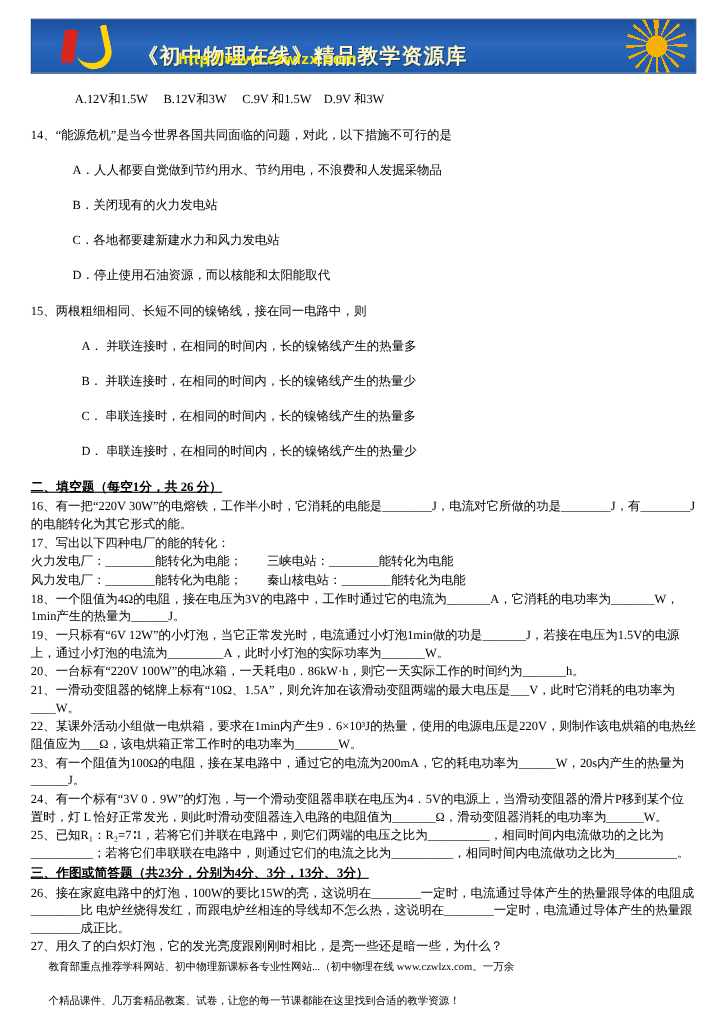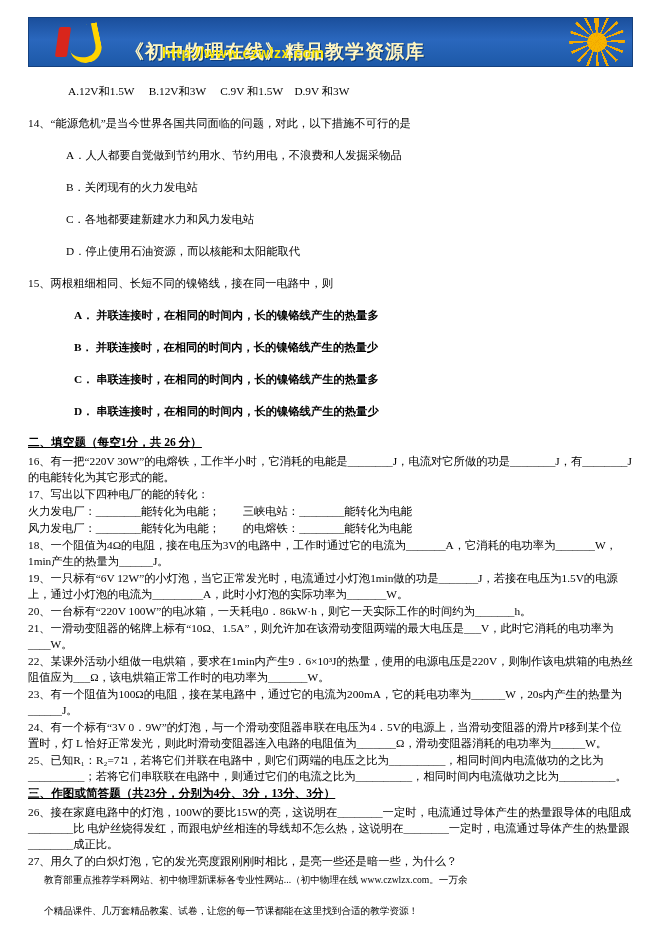--- a/index.html
+++ b/index.html
@@ -86,21 +86,21 @@
     font-weight:bold;
     font-size:14px;
     color:#ffe900;
     letter-spacing:0.5px;
   }
   
   .content{ margin-top:4px; }
   p{margin:16px;padding:0;}
   .q{ margin:0 0 1px 0; text-indent:0; }
   .indent1{ padding-left:22px; }
-  .indent2{ padding-left:30px;font-weight:bold; }
+  .indent2{ padding-left:30px; }
   .opts{ padding-left:24px; }
   .sect{
     font-weight:bold;
     margin:2px 0 1px 0;
     font-size:11.6px;
   }
   .u{ text-decoration:underline;text-align:center; }
   
   .footer{
     position:absolute;
@@ -150,21 +150,21 @@
       <span class="u">二、填空题（每空1分，共 26 分）</span>
     </p>
 
     <p class="q">16、有一把“220V 30W”的电熔铁，工作半小时，它消耗的电能是________J，电流对它所做的功是________J，有________J的电能转化为其它形式的能。</p>
 
     <p class="q">17、写出以下四种电厂的能的转化：</p>
     <p class="q">
       <span>火力发电厂：</span><span>________能转化为电能；</span>&nbsp;&nbsp;&nbsp;&nbsp;&nbsp;&nbsp;&nbsp;&nbsp;<span>三峡电站：</span><span>________能转化为电能</span>
     </p>
     <p class="q">
-      <span>风力发电厂：</span><span>________能转化为电能；</span>&nbsp;&nbsp;&nbsp;&nbsp;&nbsp;&nbsp;&nbsp;&nbsp;<span>的电熔铁：</span><span>________能转化为电能</span>
+      <span>风力发电厂：</span><span>________能转化为电能；</span>&nbsp;&nbsp;&nbsp;&nbsp;&nbsp;&nbsp;&nbsp;&nbsp;<span>秦山核电站：</span><span>________能转化为电能</span>
     </p>
 
     <p class="q">18、一个阻值为4Ω的电阻，接在电压为3V的电路中，工作时通过它的电流为_______A，它消耗的电功率为_______W，1min产生的热量为______J。</p>
     <p class="q">19、一只标有“6V 12W”的小灯泡，当它正常发光时，电流通过小灯泡1min做的功是_______J，若接在电压为1.5V的电源上，通过小灯泡的电流为_________A，此时小灯泡的实际功率为_______W。</p>
     <p class="q">20、一台标有“220V 100W”的电冰箱，一天耗电0．86kW·h，则它一天实际工作的时间约为_______h。</p>
     <p class="q">21、一滑动变阻器的铭牌上标有“10Ω、1.5A”，则允许加在该滑动变阻两端的最大电压是___V，此时它消耗的电功率为____W。</p>
     <p class="q">22、某课外活动小组做一电烘箱，要求在1min内产生9．6×10³J的热量，使用的电源电压是220V，则制作该电烘箱的电热丝阻值应为___Ω，该电烘箱正常工作时的电功率为_______W。</p>
     <p class="q">23、有一个阻值为100Ω的电阻，接在某电路中，通过它的电流为200mA，它的耗电功率为______W，20s内产生的热量为______J。</p>
     <p class="q">24、有一个标有“3V 0．9W”的灯泡，与一个滑动变阻器串联在电压为4．5V的电源上，当滑动变阻器的滑片P移到某个位置时，灯 L 恰好正常发光，则此时滑动变阻器连入电路的电阻值为_______Ω，滑动变阻器消耗的电功率为______W。</p>
     <p class="q">25、已知R₁：R₂=7∶1，若将它们并联在电路中，则它们两端的电压之比为__________，相同时间内电流做功的之比为__________；若将它们串联联在电路中，则通过它们的电流之比为__________，相同时间内电流做功之比为__________。</p>

